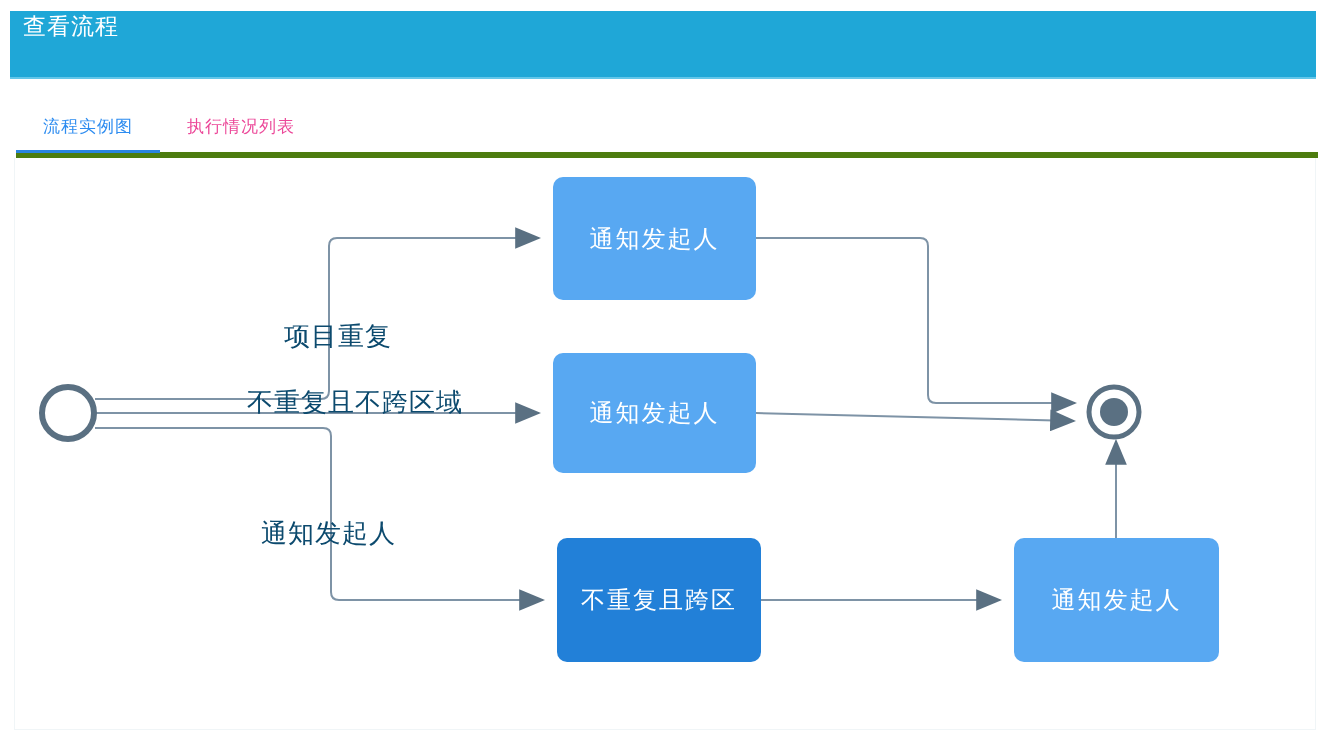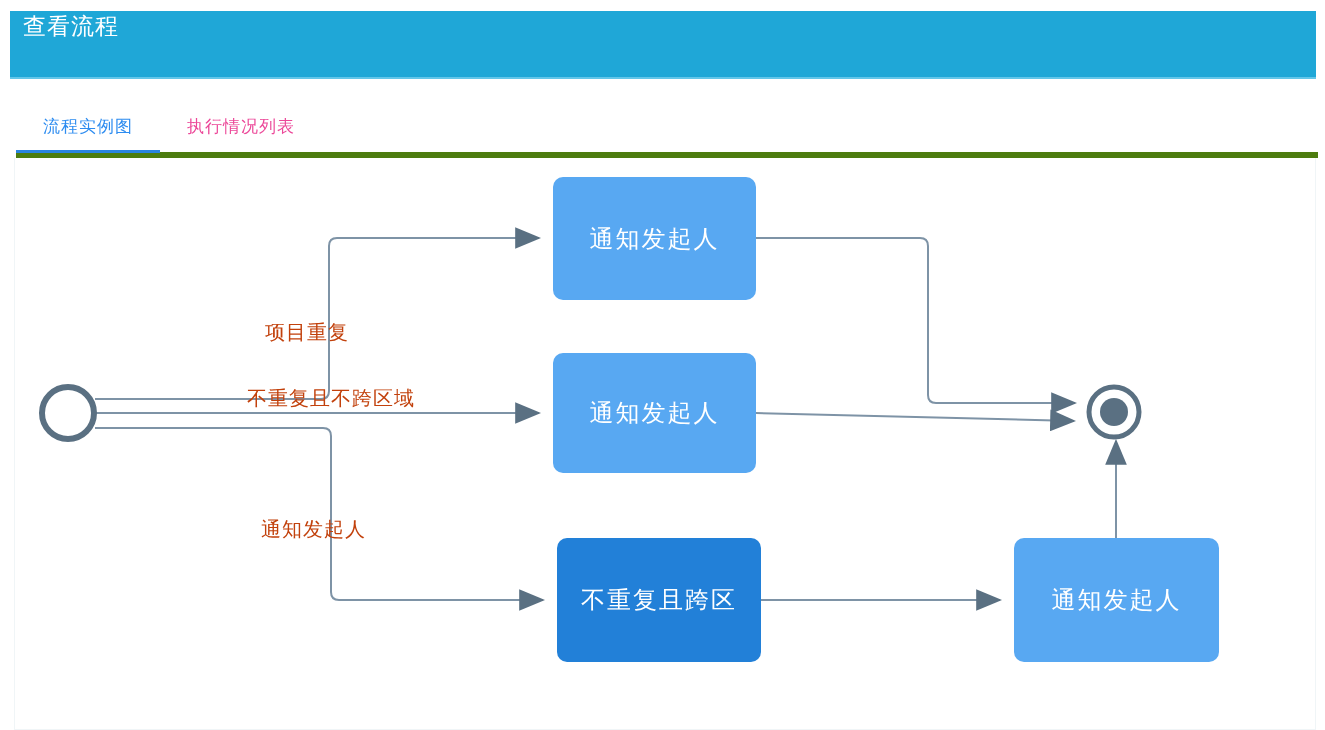--- a/index.html
+++ b/index.html
@@ -29,21 +29,21 @@
 
   .node { position:absolute; border-radius:10px; display:flex; align-items:center;
           justify-content:center; color:#ffffff; font-size:24px; letter-spacing:2px; }
   .node-light { background:#58a8f2; }
   .node-dark  { background:#2280d8; }
   .node-top      { left:538px; top:19px;  width:203px; height:123px; }
   .node-mid      { left:538px; top:195px; width:203px; height:120px; }
   .node-admin    { left:542px; top:380px; width:204px; height:124px; }
   .node-right    { left:999px; top:380px; width:205px; height:124px; }
 
-  .edge-label { position:absolute; font-size:20px; color:#c2410c; text-align:left;
+  .edge-label { position:absolute; font-size:26px; color:#0c4a6e; text-align:center;
                 letter-spacing:1px; white-space:nowrap; }
   .edge-label-dup     { left:250px; top:161px; width:146px; }
   .edge-label-noxreg  { left:232px; top:227px; width:180px; }
   .edge-label-xreg    { left:246px; top:358px; width:128px; }
 </style>
 </head>
 <body>
 
 <div class="page">
 

